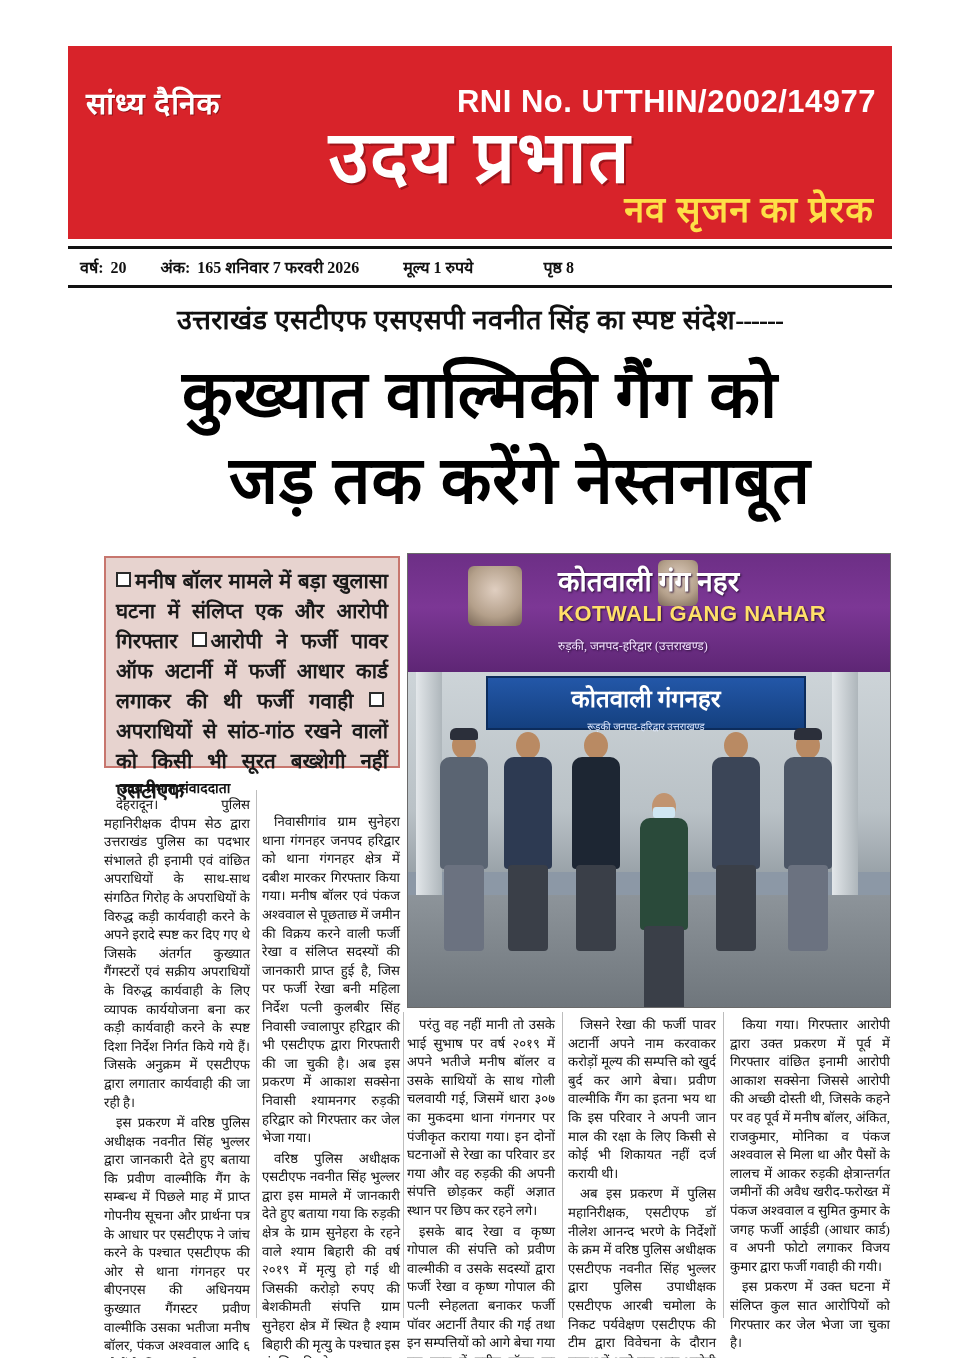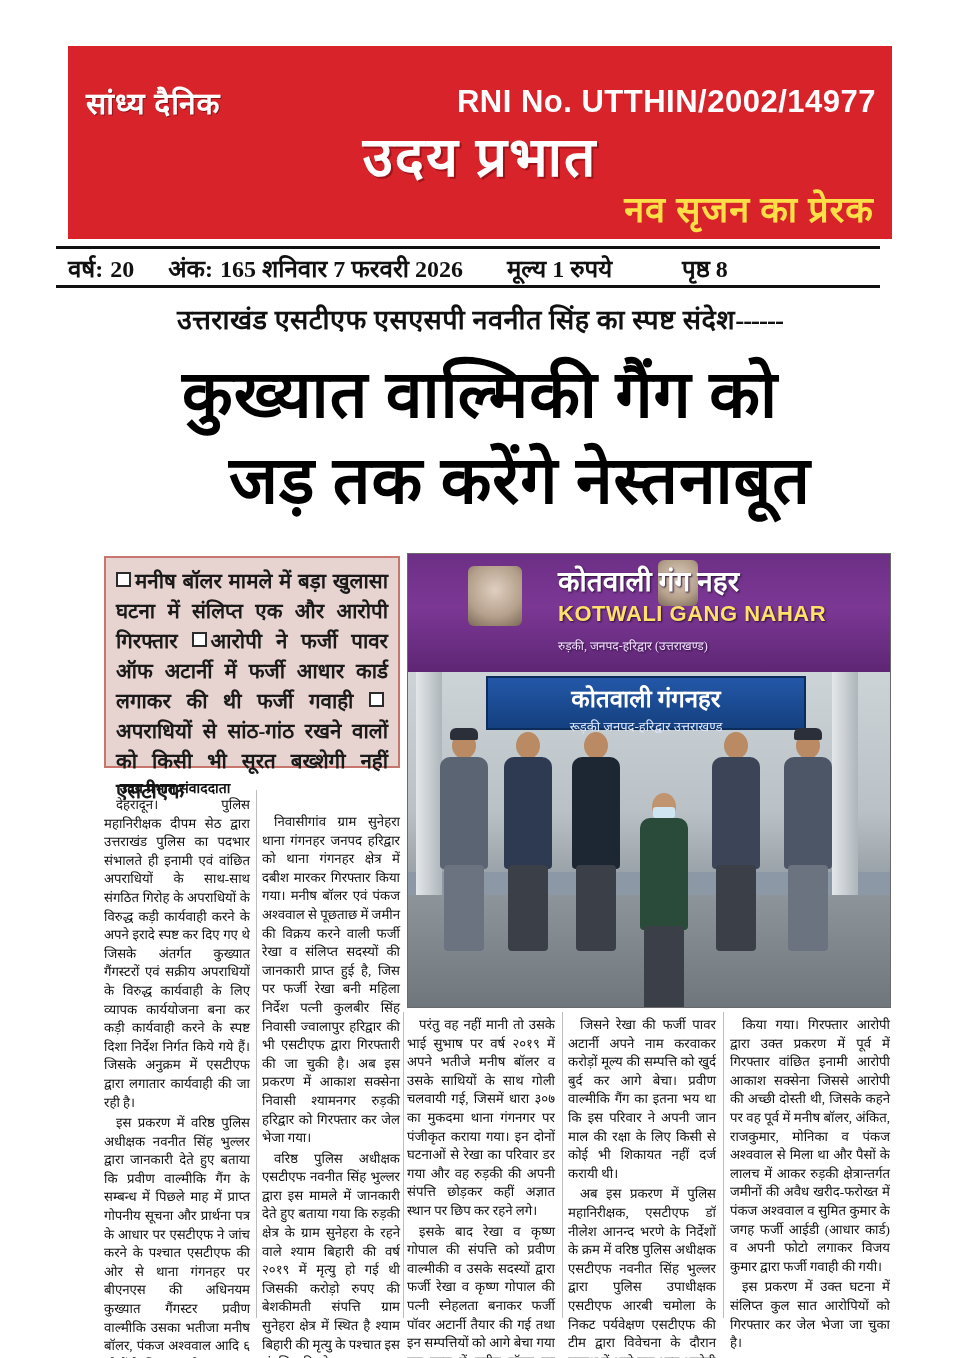--- a/index.html
+++ b/index.html
@@ -56,52 +56,52 @@
     letter-spacing: 0.5px;
   }
   .mh-title {
     position: absolute;
     left: 0;
     right: 0;
     top: 64px;
     text-align: center;
     font-family: "Liberation Serif", serif;
     font-weight: bold;
-    font-size: 55px;
+    font-size: 72px;
     line-height: 96px;
     color: #ffffff;
     letter-spacing: 2px;
     text-shadow: 2px 2px 0 #9e141a;
   }
   .mh-tag {
     position: absolute;
     right: 18px;
     bottom: 6px;
     font-family: "Liberation Serif", serif;
     font-weight: bold;
     font-size: 36px;
     color: #fde047;
     letter-spacing: 1px;
     text-align: center;
   }
 
   
   .infobar {
     position: absolute;
-    left: 56px;
+    left: 68px;
     top: 246px;
     width: 824px;
     height: 42px;
     box-sizing: border-box;
     border-top: 3px solid #111;
     border-bottom: 3px solid #111;
     display: flex;
     align-items: center;
     font-family: "Liberation Serif", serif;
-    font-size: 24px;
+    font-size: 16px;
     font-weight: bold;
   }
   .infobar .cell { display: flex; align-items: baseline; gap: 7px; }
   .infobar .lbl { font-weight: bold; }
   .infobar .val { font-weight: bold; }
   .ib1 { margin-left: 12px; }
   .ib2 { margin-left: 34px; justify-content: flex-end; }
   .ib3 { margin-left: 44px; }
   .ib4 { margin-left: 70px; }
 
@@ -224,21 +224,21 @@
     color: #fff;
     text-align: center;
     font-family: "Liberation Serif", serif;
     font-weight: bold;
     font-size: 24px;
     line-height: 27px;
     padding-top: 8px;
     box-sizing: border-box;
   }
   .ph-banner .sub2 {
-    font-size: 13px;
+    font-size: 10px;
     font-weight: normal;
     color: #dfe9ff;
   }
   .ph-wall {
     position: absolute;
     left: 0; top: 118px; width: 100%; height: 200px;
     background: linear-gradient(180deg,#cdd4d8 0%, #b9c1c6 70%, #9aa3a9 100%);
   }
   .ph-pillar {
     position: absolute;

